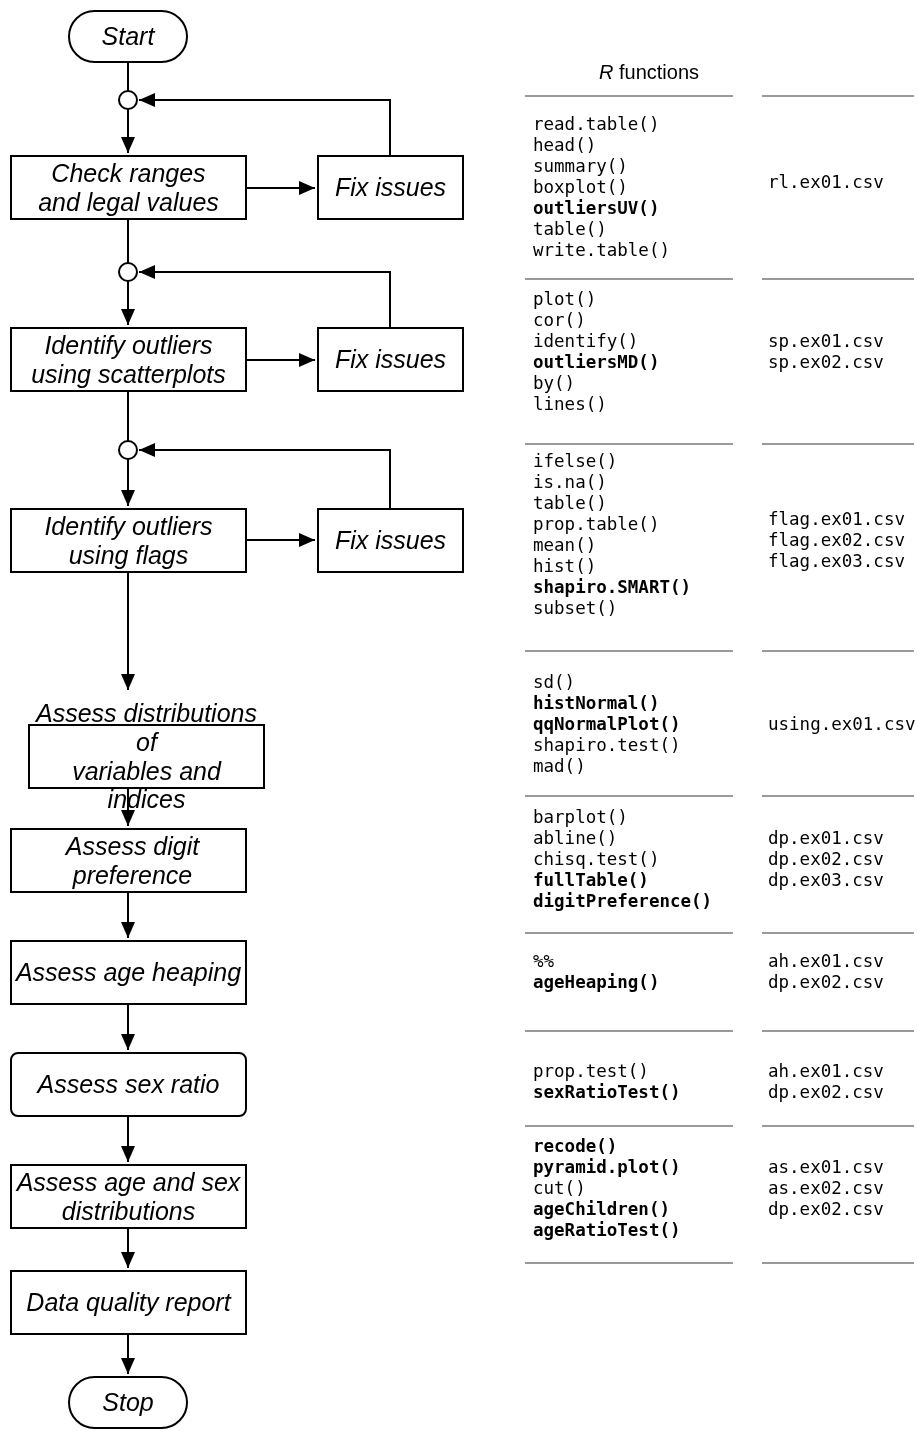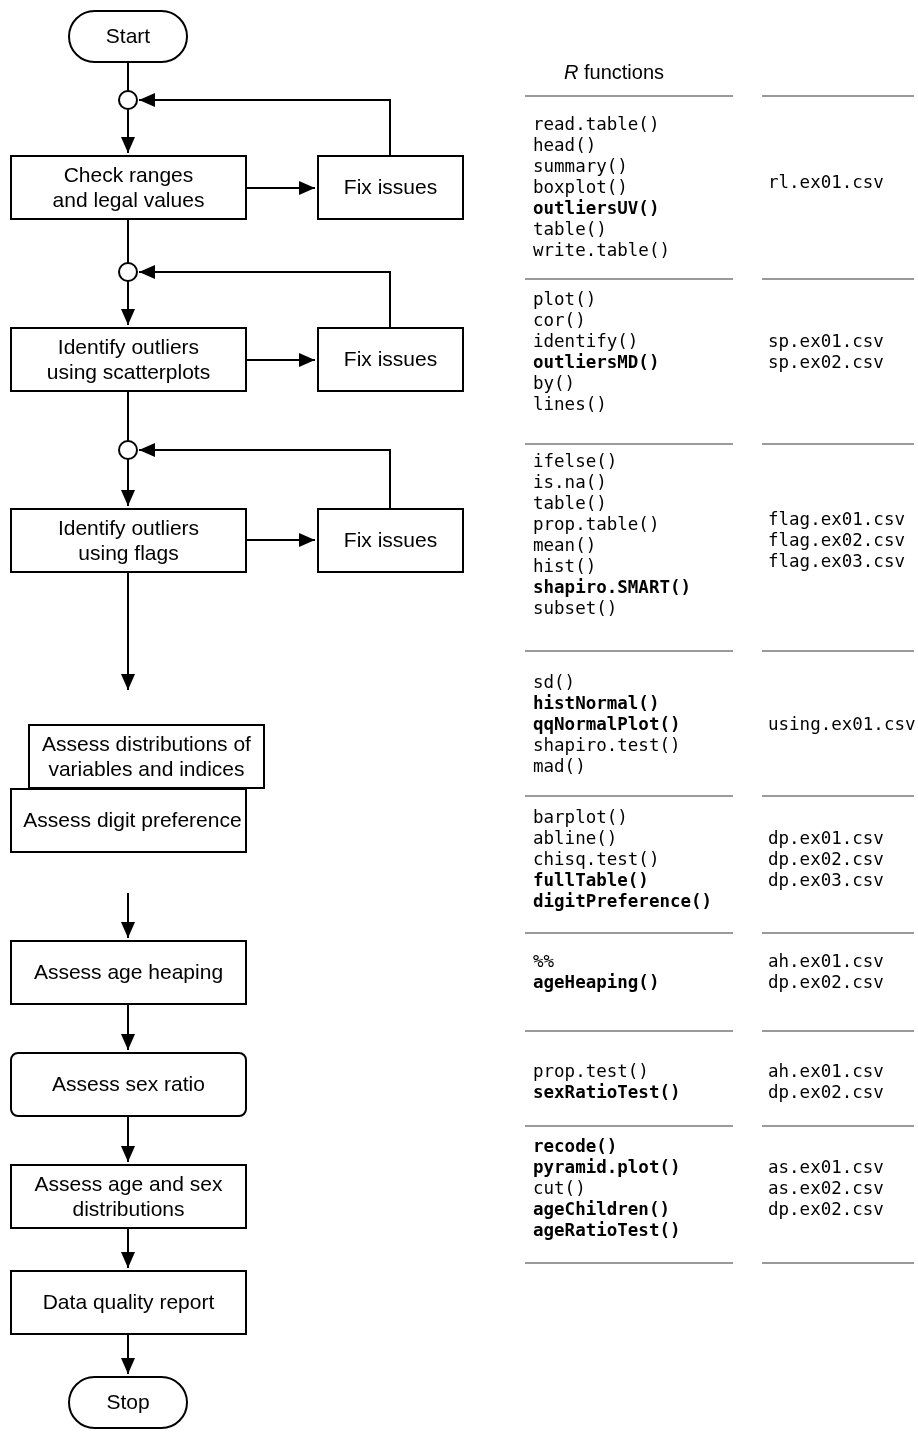--- a/index.html
+++ b/index.html
@@ -18,22 +18,23 @@
     overflow:hidden;
   }
   .connectors{position:absolute;left:0;top:0;}
   .node{
     position:absolute;
     box-sizing:border-box;
     background:#fff;
     border:2px solid var(--line);
     display:flex;align-items:center;justify-content:center;
     text-align:center;
-    font-size:21px;line-height:1.15;
+    font-size:25px;line-height:1.15;
     white-space:pre-line;
+    font-style:italic;
   }
   .step{left:10px;width:237px;height:65px;}
   .fix{left:317px;width:147px;height:65px;}
   .oval{left:68px;width:120px;height:53px;border-radius:27px;}
   .col-header{
     position:absolute;
     text-align:center;
     font-size:20px;line-height:25px;
     white-space:pre-line;
   }
@@ -94,30 +95,30 @@
   <div class="node step" style="top:327px;">Identify outliers
 using scatterplots</div>
   <div class="node fix" style="top:327px;">Fix issues</div>
 
   <div class="node step" style="top:508px;">Identify outliers
 using flags</div>
   <div class="node fix" style="top:508px;">Fix issues</div>
 
   <div class="node step" style="top:724px;margin-left:18px;">Assess distributions of
 variables and indices</div>
-  <div class="node step" style="top:788px;padding-left:8px;">Assess digit preference</div>
+  <div class="node step" style="top:828px;padding-left:8px;">Assess digit preference</div>
   <div class="node step" style="top:940px;">Assess age heaping</div>
   <div class="node step" style="top:1052px;border-radius:8px;">Assess sex ratio</div>
   <div class="node step" style="top:1164px;">Assess age and sex
 distributions</div>
   <div class="node step" style="top:1270px;">Data quality report</div>
 
   <div class="node oval" style="top:1376px;">Stop</div>
 
-  <div class="col-header" style="left:509px;top:60px;width:210px;text-align:center;"><i>R</i><span> functions</span></div>
+  <div class="col-header" style="left:544px;top:60px;width:210px;text-align:center;"><i>R</i><span> functions</span></div>
 
 
   <div class="fn-group" style="top:106px;margin-top:8px;"><div class="code-line">read.table()</div><div class="code-line">head()</div><div class="code-line">summary()</div><div class="code-line">boxplot()</div><div class="code-line bold">outliersUV()</div><div class="code-line">table()</div><div class="code-line">write.table()</div></div>
   <div class="fn-group" style="top:289px;"><div class="code-line">plot()</div><div class="code-line">cor()</div><div class="code-line">identify()</div><div class="code-line bold">outliersMD()</div><div class="code-line">by()</div><div class="code-line">lines()</div></div>
   <div class="fn-group" style="top:451px;"><div class="code-line">ifelse()</div><div class="code-line">is.na()</div><div class="code-line">table()</div><div class="code-line">prop.table()</div><div class="code-line">mean()</div><div class="code-line">hist()</div><div class="code-line bold">shapiro.SMART()</div><div class="code-line">subset()</div></div>
   <div class="fn-group" style="top:672px;"><div class="code-line">sd()</div><div class="code-line bold">histNormal()</div><div class="code-line bold">qqNormalPlot()</div><div class="code-line">shapiro.test()</div><div class="code-line">mad()</div></div>
   <div class="fn-group" style="top:807px;"><div class="code-line">barplot()</div><div class="code-line">abline()</div><div class="code-line">chisq.test()</div><div class="code-line bold">fullTable()</div><div class="code-line bold">digitPreference()</div></div>
   <div class="fn-group" style="top:951px;"><div class="code-line">%%</div><div class="code-line bold">ageHeaping()</div></div>
   <div class="fn-group" style="top:1061px;"><div class="code-line">prop.test()</div><div class="code-line bold">sexRatioTest()</div></div>
   <div class="fn-group" style="top:1136px;"><div class="code-line bold">recode()</div><div class="code-line bold">pyramid.plot()</div><div class="code-line">cut()</div><div class="code-line bold">ageChildren()</div><div class="code-line bold">ageRatioTest()</div></div>

